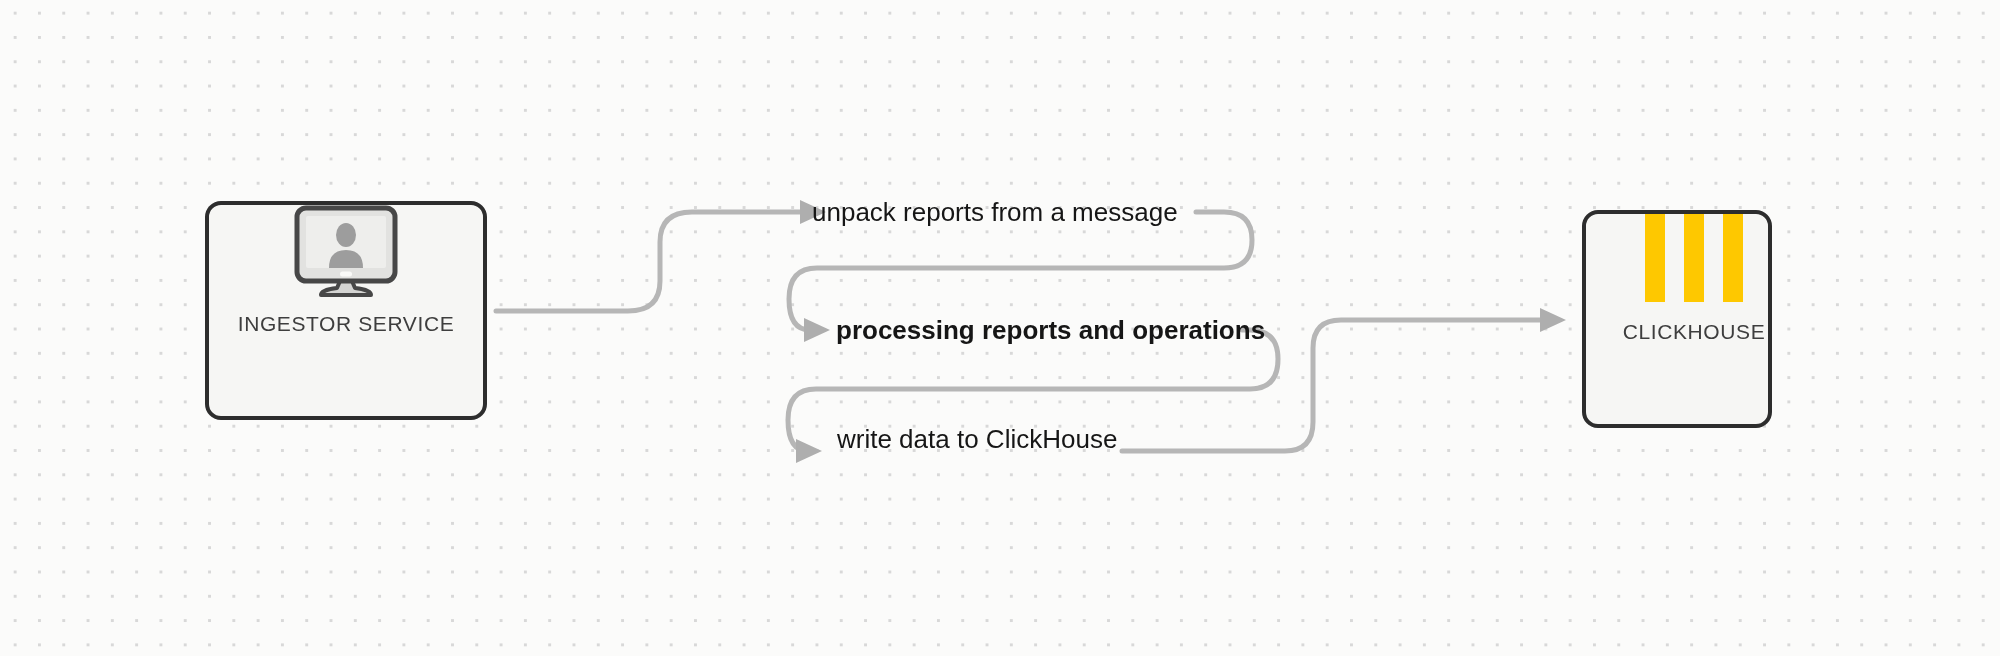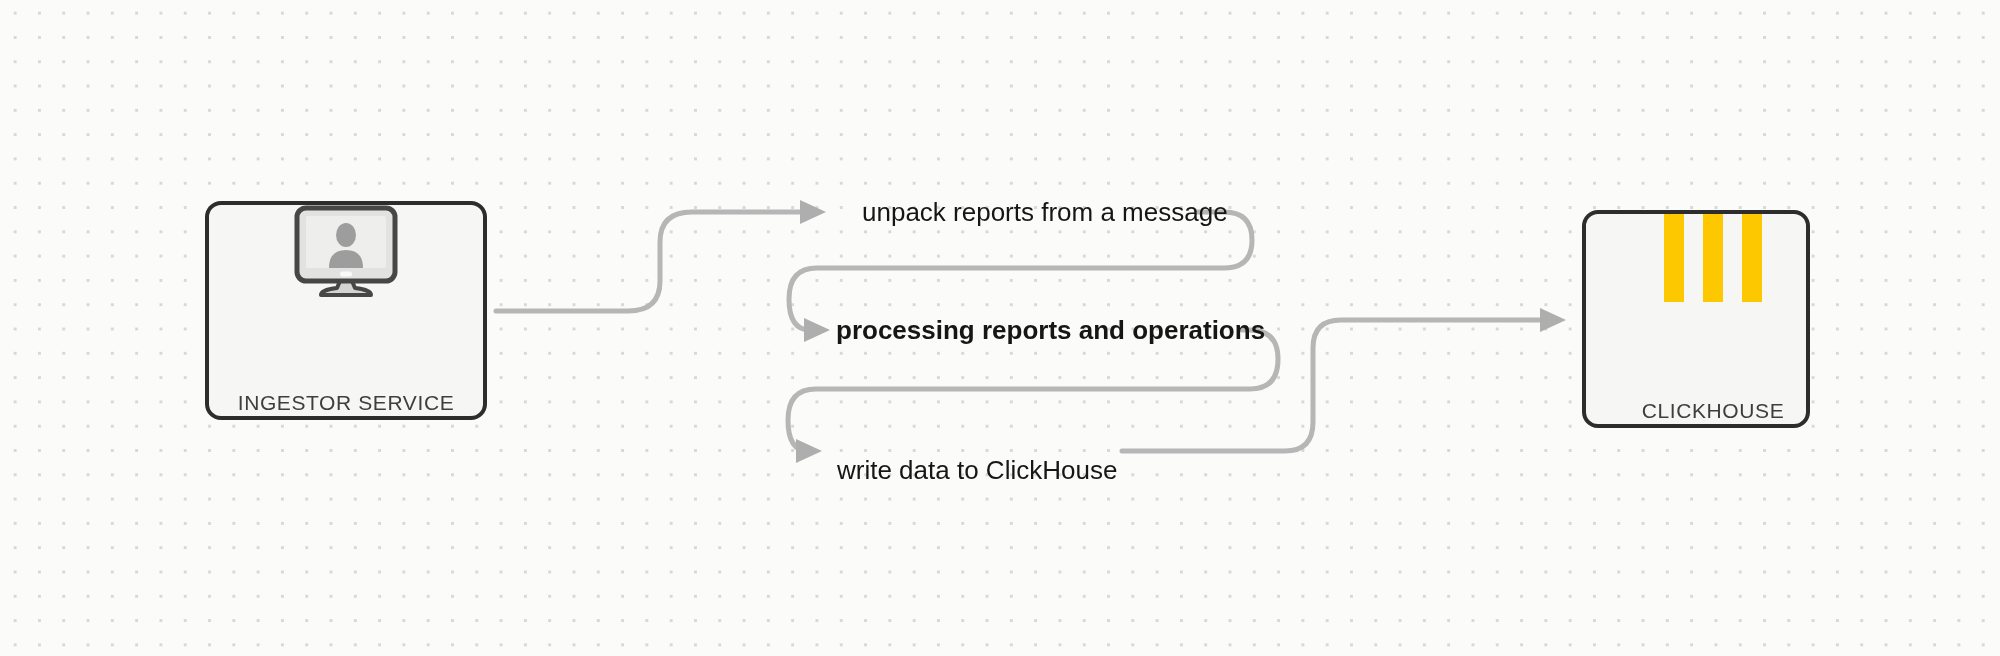--- a/index.html
+++ b/index.html
@@ -30,54 +30,54 @@
     stroke-width: 5;
     stroke-linecap: round;
     stroke-linejoin: round;
   }
   .node {
     position: absolute;
     box-sizing: border-box;
     display: flex;
     flex-direction: column;
     align-items: center;
-    justify-content: space-between;
+    justify-content: flex-start;
     background: #f6f6f4;
     border: 4px solid #2d2d2d;
     border-radius: 16px;
   }
   .node-ingestor {
     left: 205px; top: 201px;
     width: 282px; height: 219px;
     gap: 12px;
   }
   .node-clickhouse {
     left: 1582px; top: 210px;
-    width: 228px; height: 218px;
+    width: 190px; height: 218px;
     gap: 17px;
     padding-left: 34px;
   }
   .node-label {
     font-size: 21px;
     line-height: 26px;
     color: #3e3e3e;
     letter-spacing: 0.6px;
     white-space: nowrap;
   }
   .step-label {
     position: absolute;
     height: 32px;
     line-height: 32px;
     font-size: 26px;
     color: #161616;
     white-space: nowrap;
   }
-  .step-1 { left: 862px; top: 196px; }
+  .step-1 { left: 812px; top: 196px; }
   .step-2 { left: 836px; top: 314px; font-weight: bold; }
-  .step-3 { left: 837px; top: 454px; }
+  .step-3 { left: 837px; top: 423px; }
 </style>
 </head>
 <body>
 
 <div class="canvas">
 
   <svg class="wires" viewBox="0 0 2000 656" xmlns="http://www.w3.org/2000/svg">
 
     <path class="wire" d="M 496 311 H 628 Q 660 311 660 281 V 242 Q 660 212 692 212 H 800" stroke="#b6b6b6"></path>
     <polygon points="800,200 800,224 826,212" fill="#aeaeae"></polygon>

